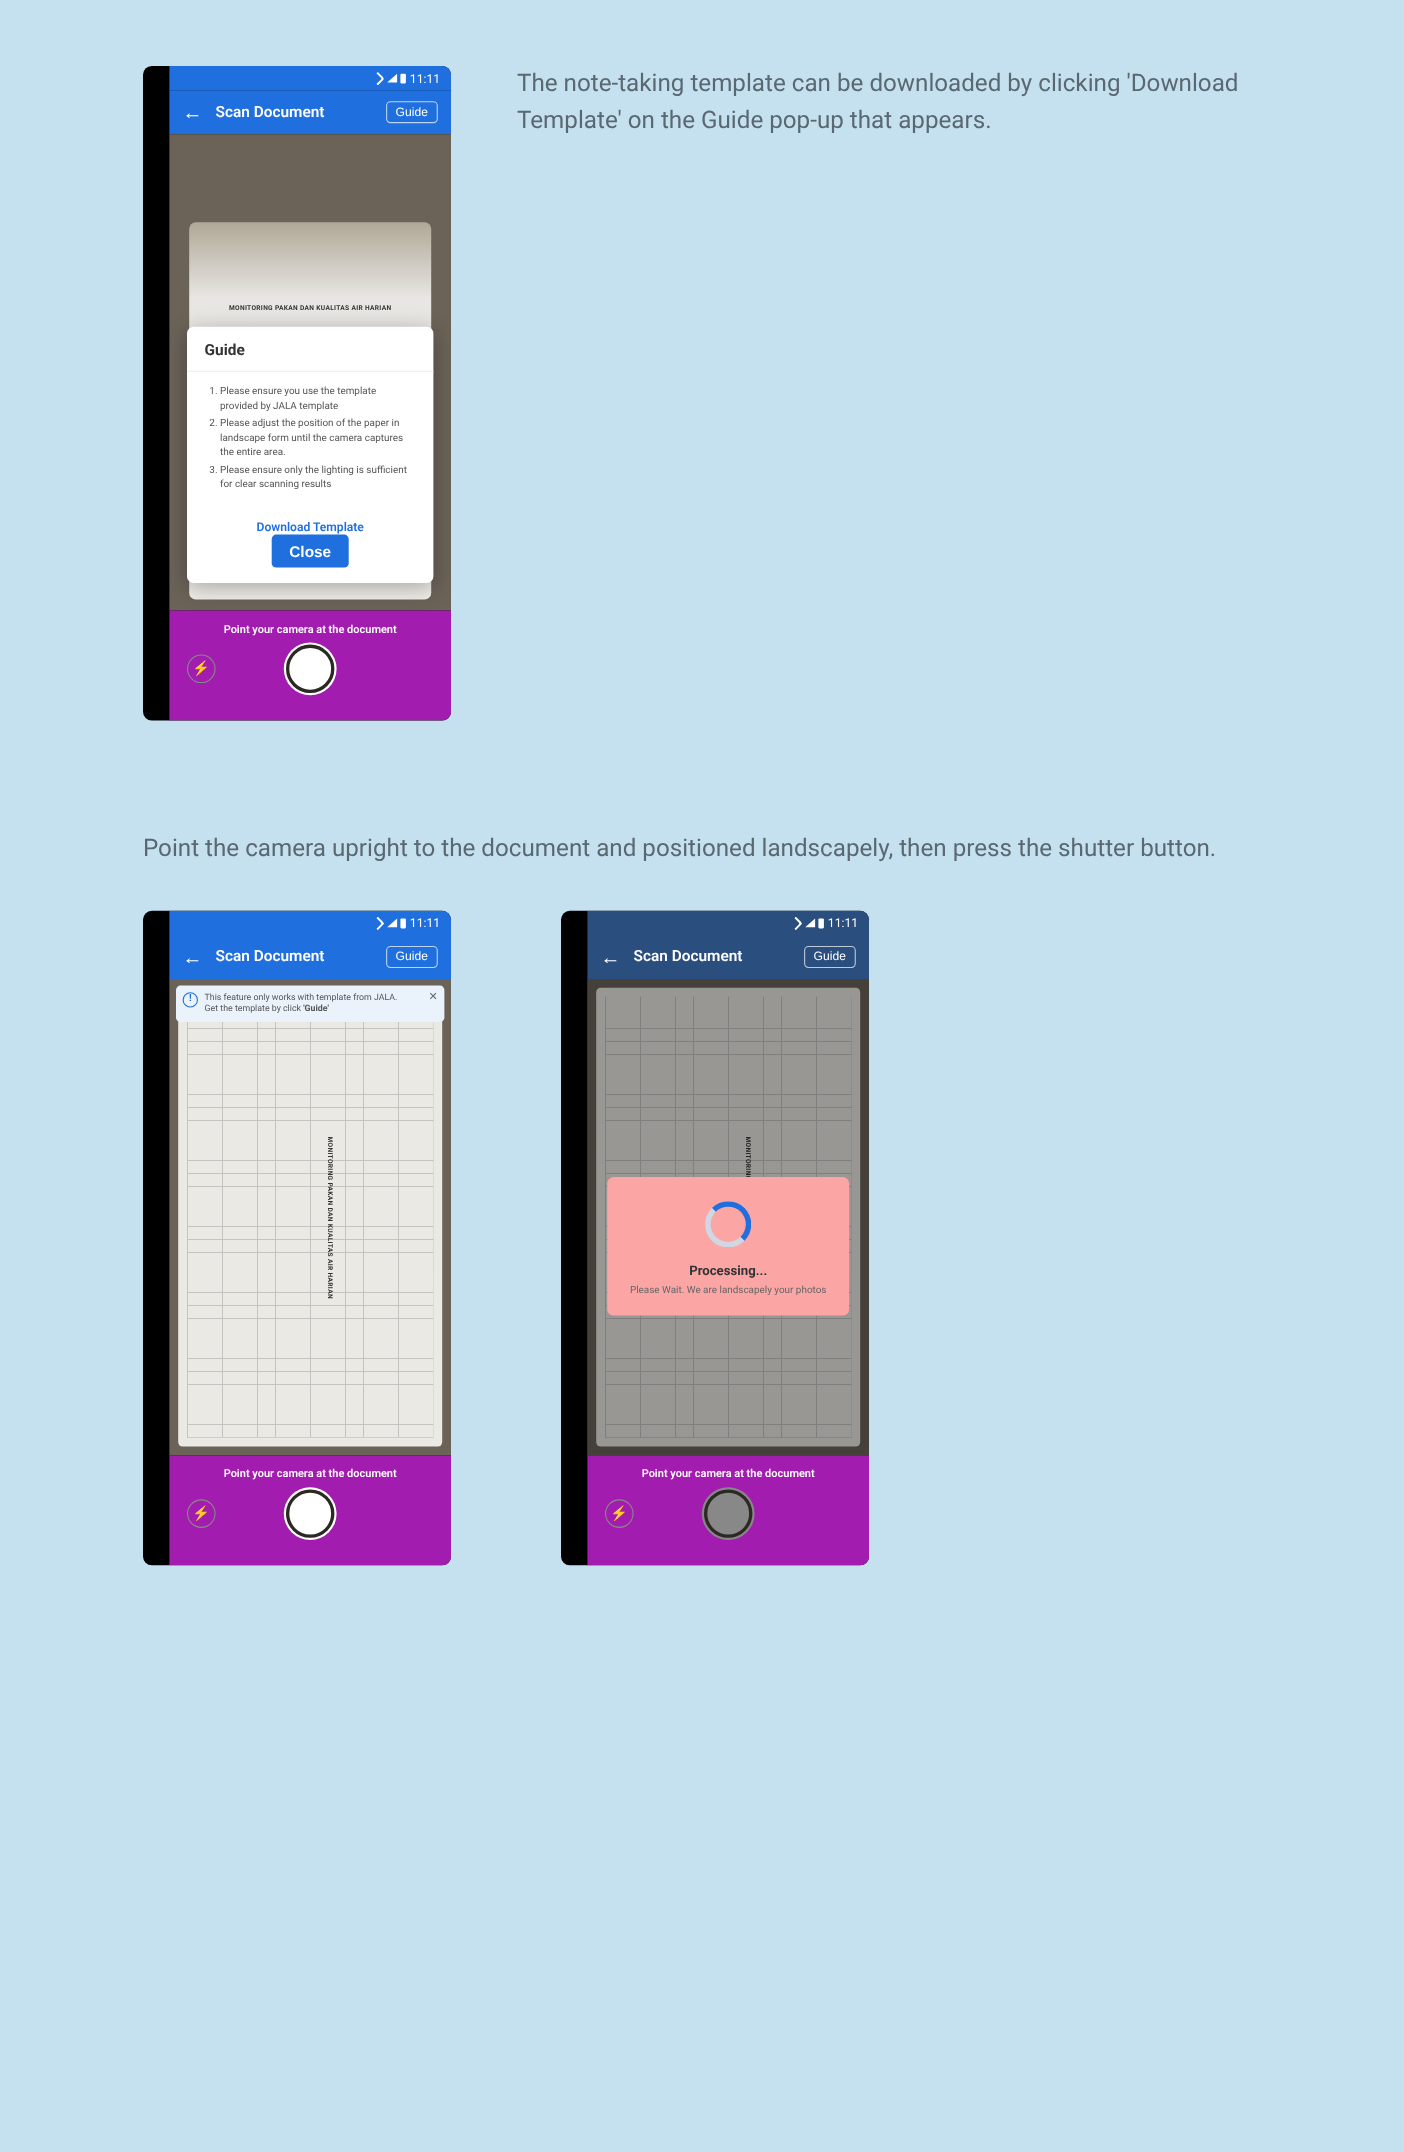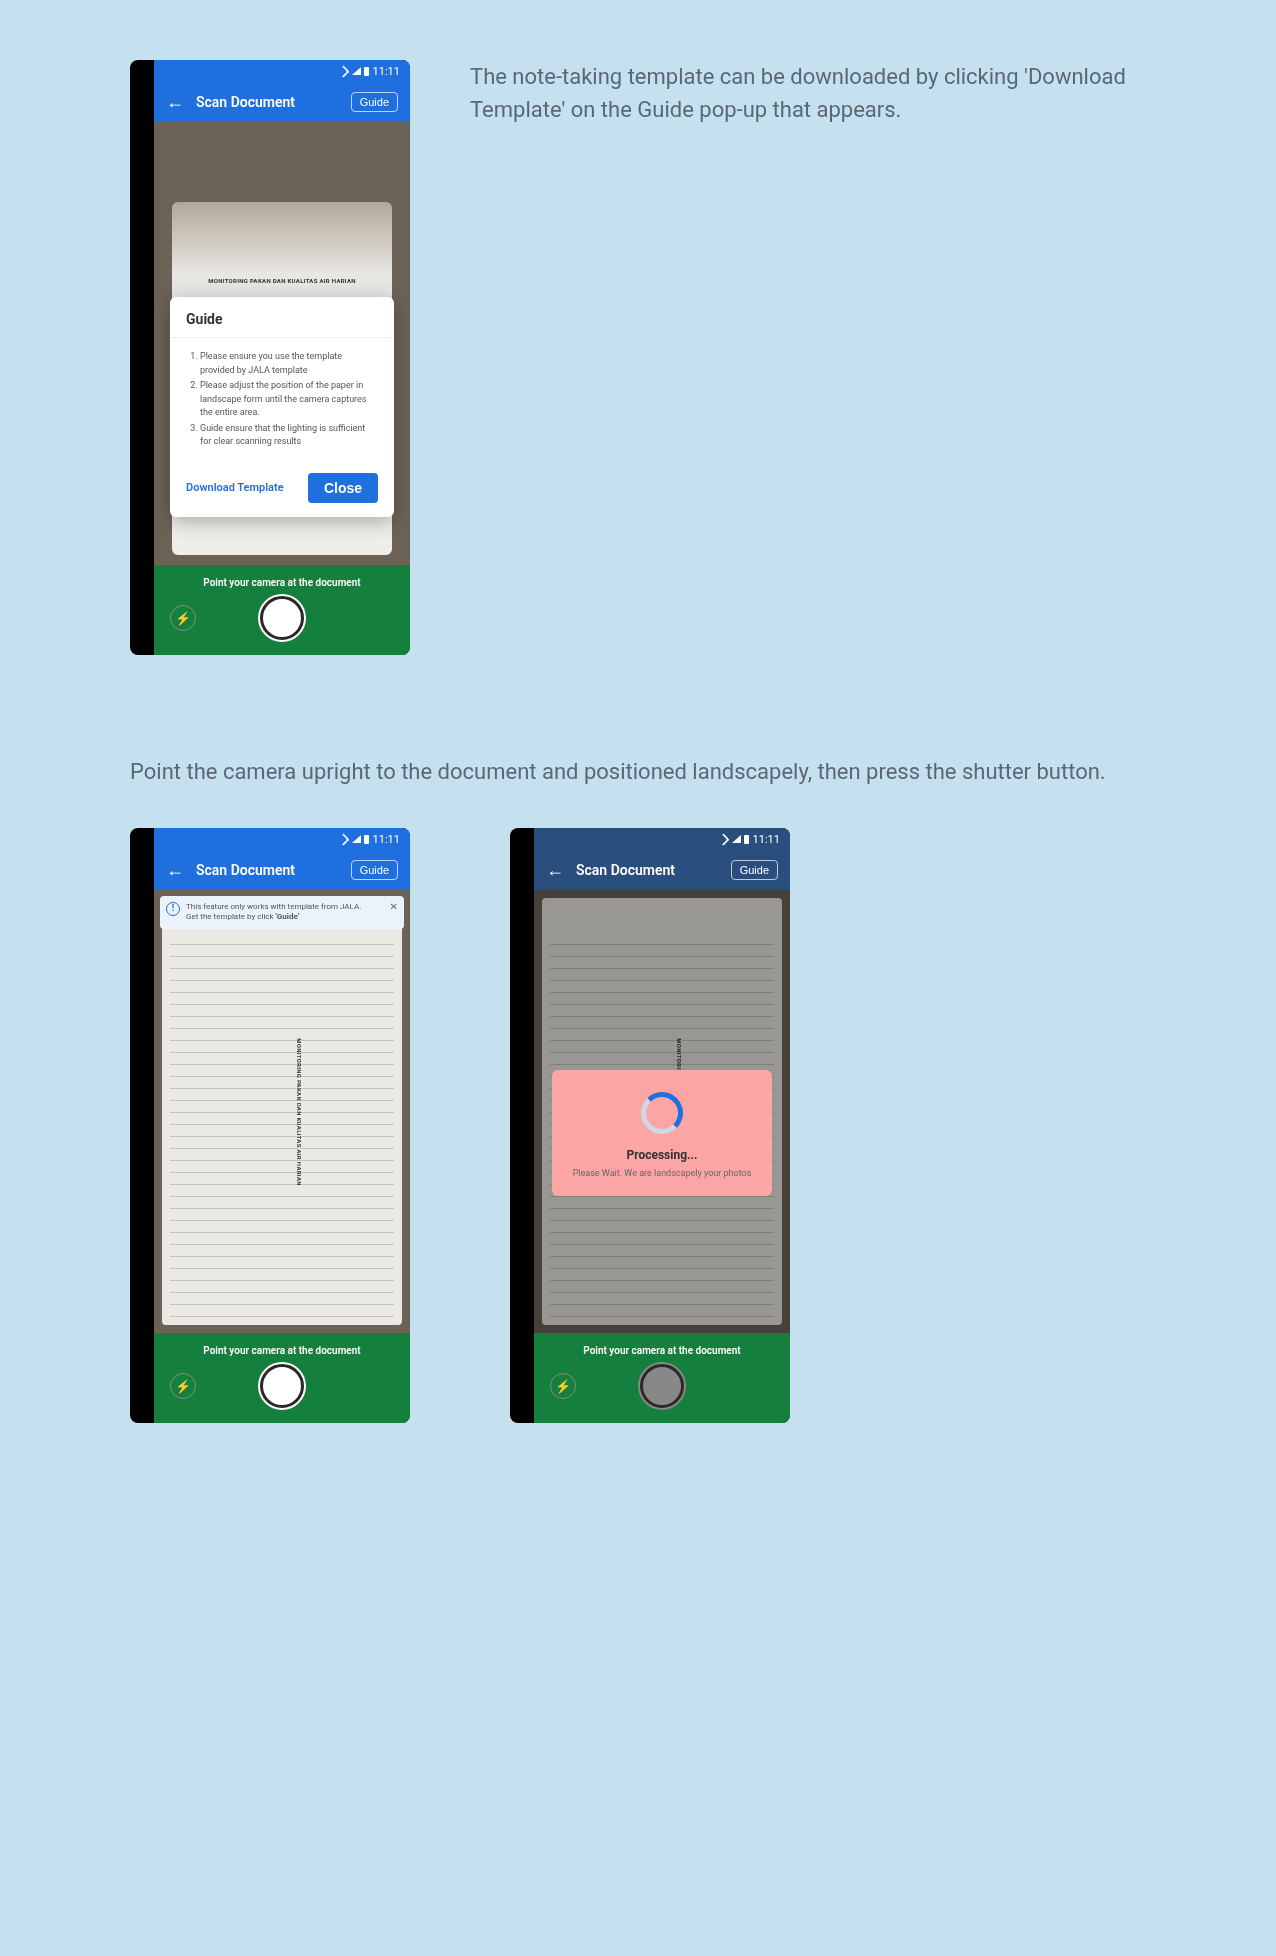--- a/index.html
+++ b/index.html
@@ -115,22 +115,22 @@
     top: 50%;
     transform: translateY(-50%) rotate(90deg);
     transform-origin: center;
     font-size: 6px;
     font-weight: bold;
     color: #333;
     white-space: nowrap;
     letter-spacing: 0.3px;
   }
   .bottom-bar {
-    background: #15803d;
-    height: 90px;
+    background: #a21caf;
+    height: 100px;
     position: relative;
     display: flex;
     flex-direction: column;
     align-items: center;
     padding-top: 12px;
   }
   .bottom-text { color: white; font-size: 10px; font-weight: 600; margin-bottom: 8px; }
   .shutter-row { display: flex; align-items: center; justify-content: center; position: relative; width: 100%; }
   .flash-btn {
     position: absolute;
@@ -161,21 +161,21 @@
     background: white;
     border-radius: 6px;
     z-index: 10;
     box-shadow: 0 4px 20px rgba(0,0,0,0.3);
   }
   .modal-guide { top: 175px; }
   .modal-header { padding: 14px 16px 10px; font-size: 14px; font-weight: 700; color: #333; border-bottom: 1px solid #eee; }
   .modal-body { padding: 12px 16px; font-size: 9px; color: #555; line-height: 1.5; }
   .modal-body ol { padding-left: 14px; }
   .modal-body li { margin-bottom: 2px; }
-  .modal-footer { display: flex; justify-content: space-between; align-items: center; padding: 10px 16px 14px; }
+  .modal-footer { display: flex; align-items: center; padding: 10px 16px 14px; flex-direction: column; }
   .dl-link { color: #1f6fde; font-size: 11px; font-weight: 600; cursor: pointer; }
   .close-btn {
     background: #1f6fde;
     color: white;
     border: none;
     border-radius: 4px;
     padding: 7px 16px;
     font-size: 14px;
     font-weight: 600;
     cursor: pointer;
@@ -259,21 +259,21 @@
     <div class="camera-view">
       <div class="doc-paper">
         <div class="doc-paper-title">MONITORING PAKAN DAN KUALITAS AIR HARIAN</div>
       </div>
       <div class="modal modal-guide">
         <div class="modal-header">Guide</div>
         <div class="modal-body">
           <ol>
             <li>Please ensure you use the template provided by JALA template</li>
             <li>Please adjust the position of the paper in landscape form until the camera captures the entire area.</li>
-            <li>Guide ensure that the lighting is sufficient for clear scanning results</li>
+            <li>Please ensure only the lighting is sufficient for clear scanning results</li>
           </ol>
         </div>
         <div class="modal-footer">
           <span class="dl-link">Download Template</span>
           <button class="close-btn">Close</button>
         </div>
       </div>
     </div>
     <div class="bottom-bar">
       <div class="bottom-text">Point your camera at the document</div>

